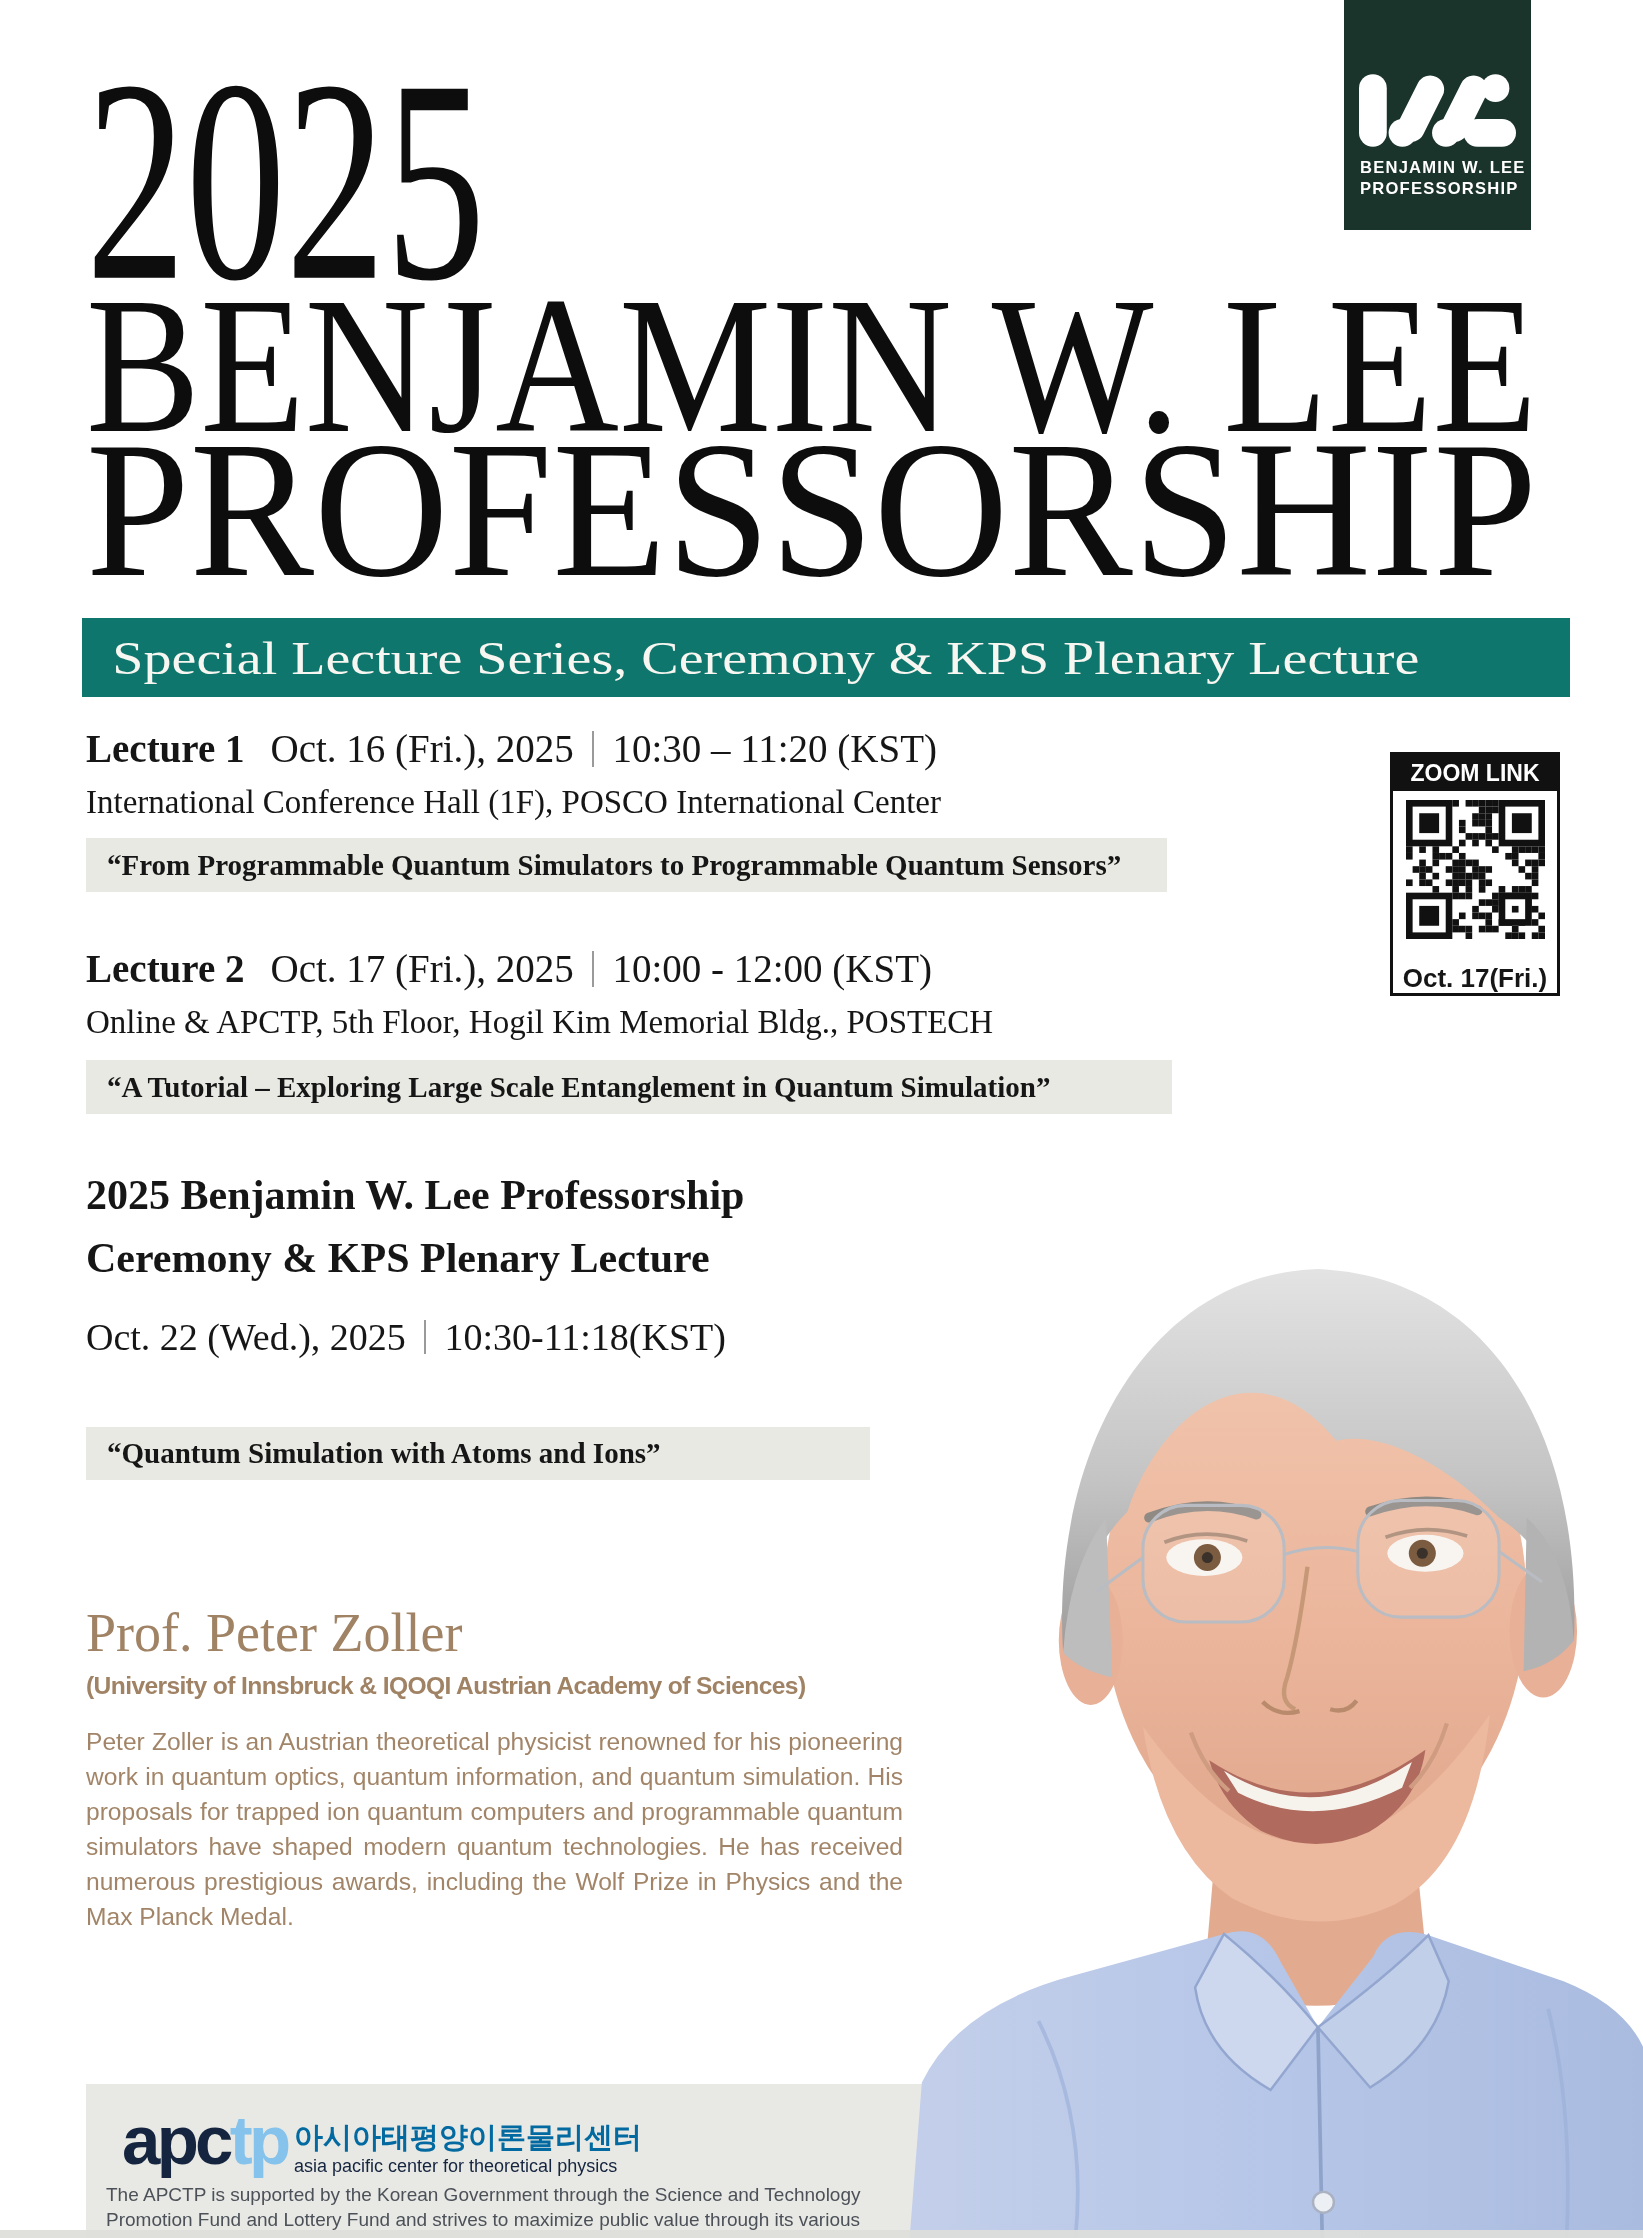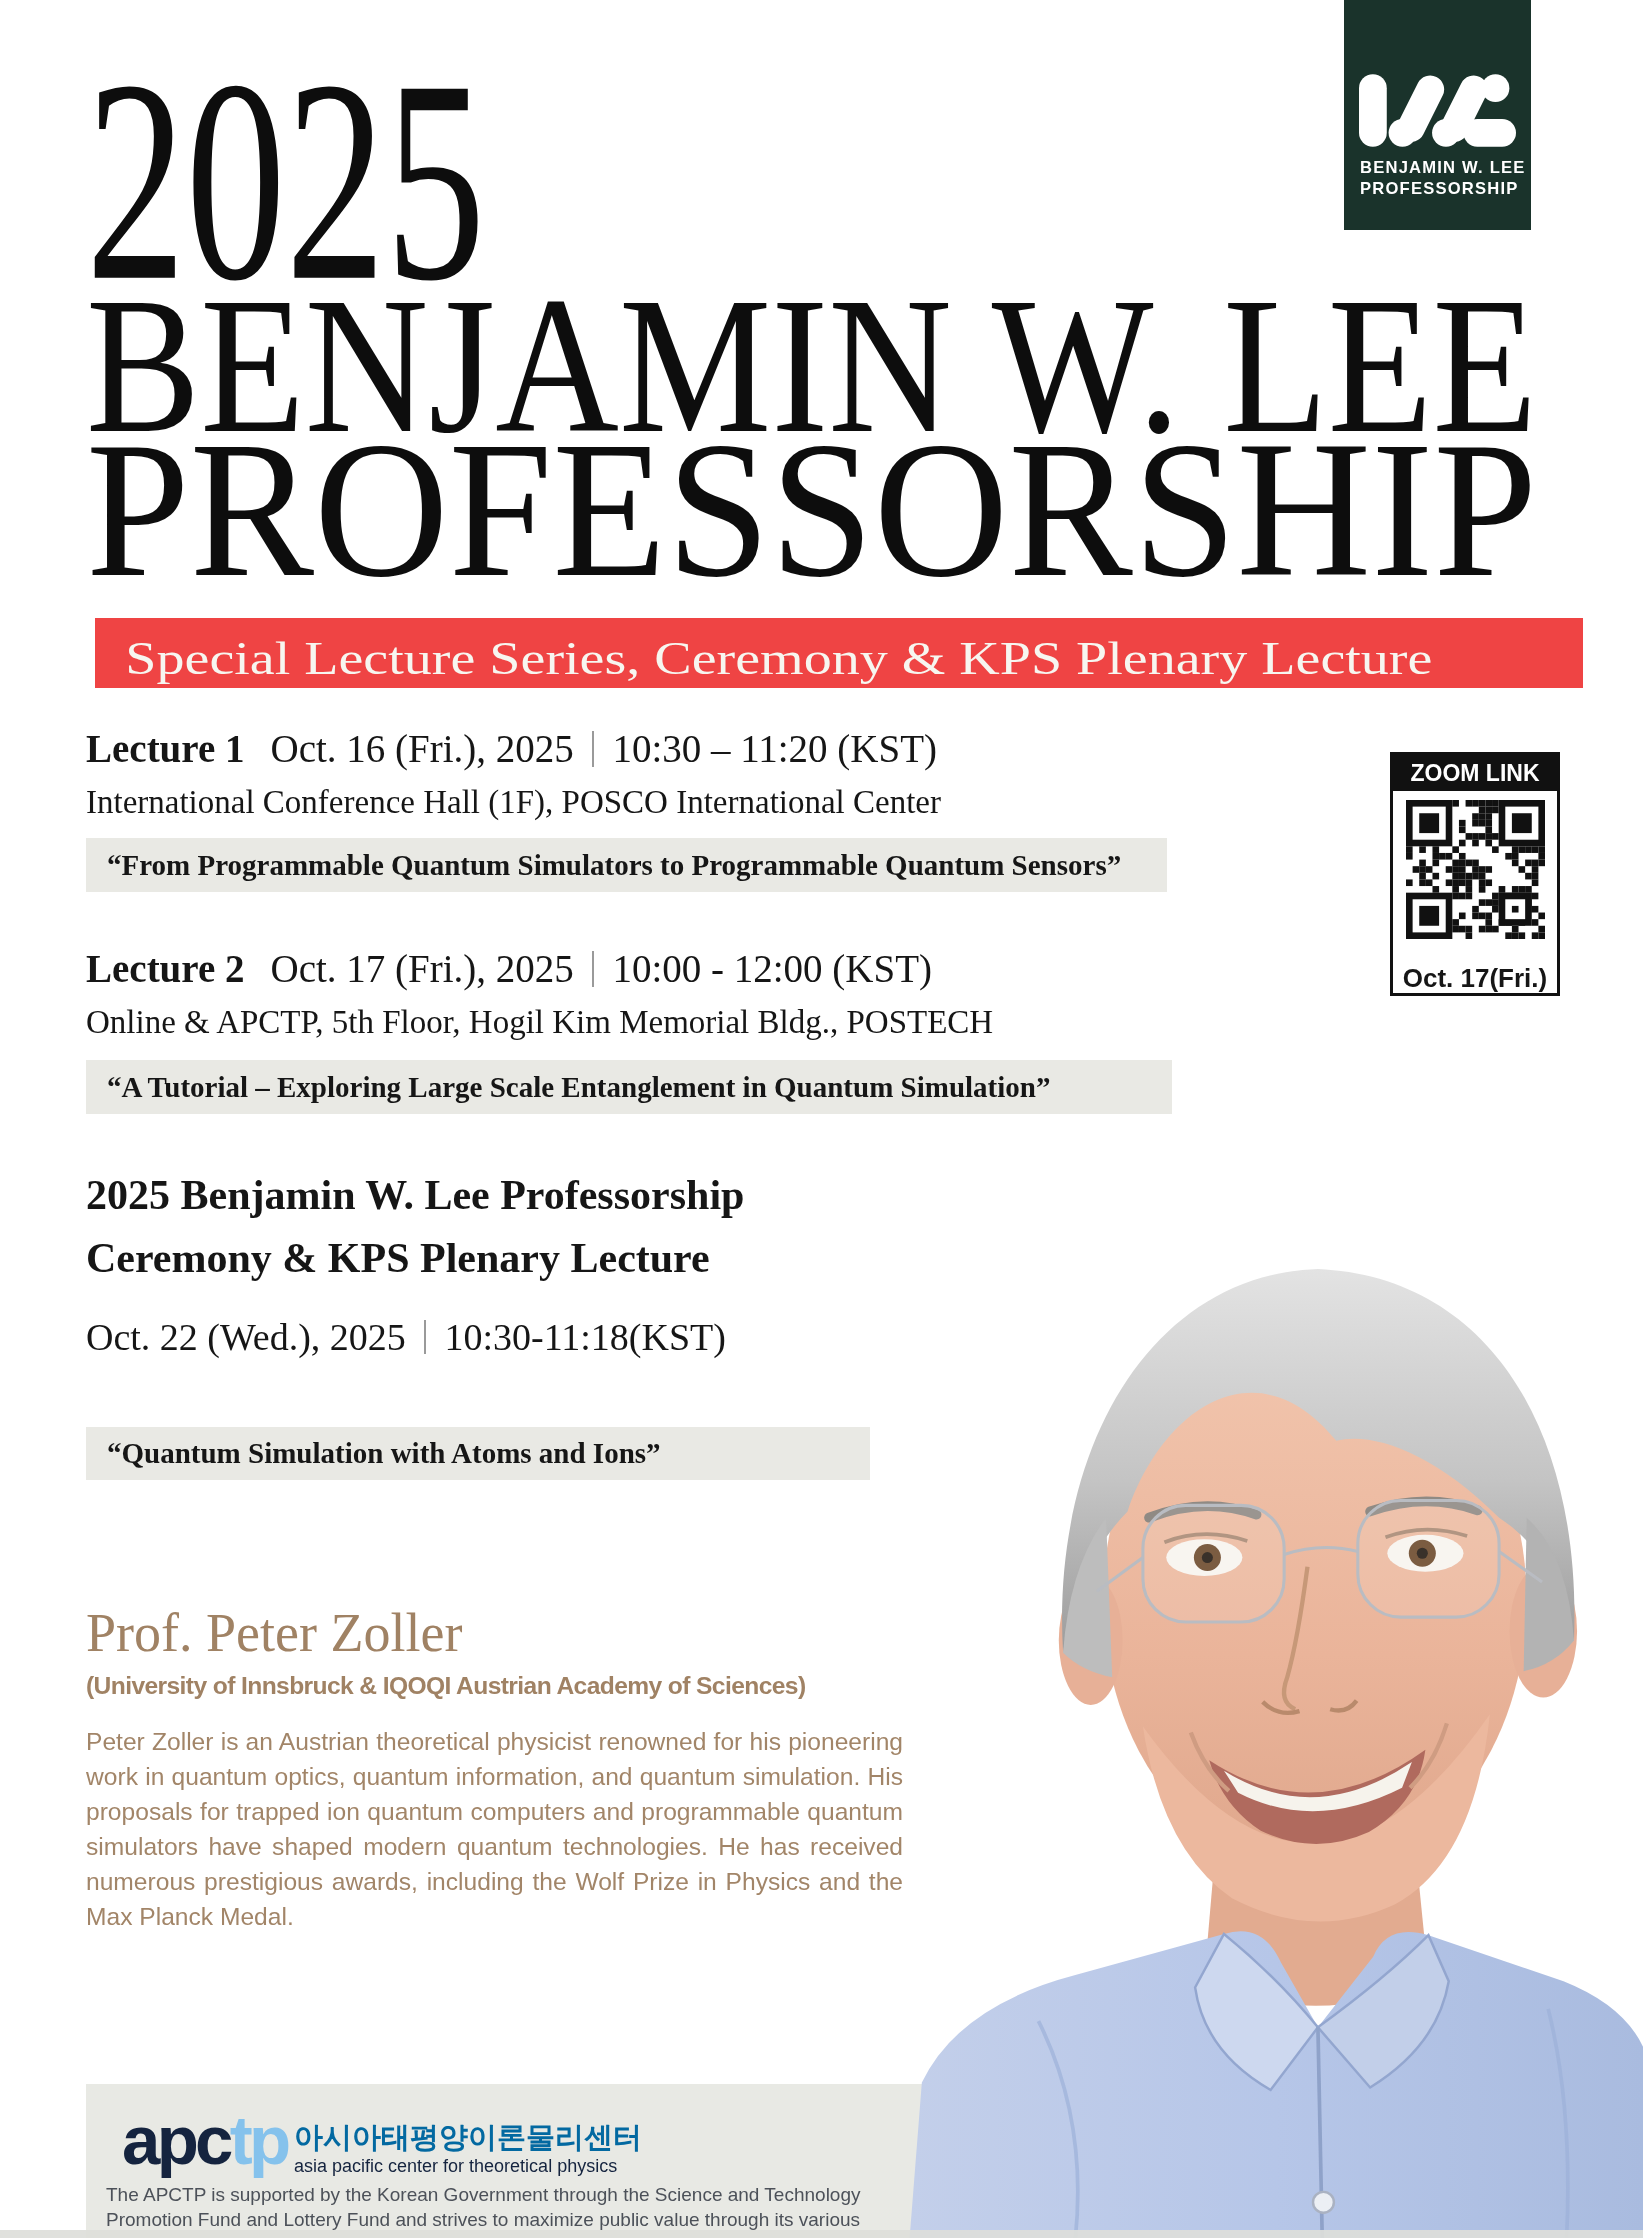--- a/index.html
+++ b/index.html
@@ -11,21 +11,21 @@
   
   .badge{left:1344px;top:0;width:187px;height:230px;background:#1a332b;}
   .badge-mark{position:absolute;left:14.7px;top:72px;width:157px;height:77px;}
   .badge-text{position:absolute;left:16px;top:157px;color:#ffffff;
     font-family:"Liberation Sans",sans-serif;font-weight:bold;
     font-size:16.6px;line-height:21px;letter-spacing:1.2px;white-space:nowrap;}
   
   .title-svg{left:0;top:0;width:1644px;height:596px;}
   .title-svg text{fill:#0d0d0d;font-family:"Liberation Serif",serif;}
   
-  .banner{left:95px;top:618px;width:1488px;height:70px;background:#ef4444;}
+  .banner{left:82px;top:618px;width:1488px;height:79px;background:#0f766e;}
   .banner svg{position:absolute;left:0;top:0;}
   .banner text{fill:#f7f6f0;font-family:"Liberation Serif",serif;}
   
   .lecture-head{left:86px;display:flex;align-items:baseline;white-space:nowrap;
     font-size:39px;}
   .lec-label{font-weight:bold;margin-right:26px;}
   .lec-sep{display:inline-block;width:1.8px;height:36px;background:#9a9a9a;
     margin:0 18.4px;align-self:center;}
   .lec-loc{left:86px;font-size:33px;white-space:nowrap;}
   .quote-box{left:86px;background:#e9e9e4;display:flex;align-items:center;}

